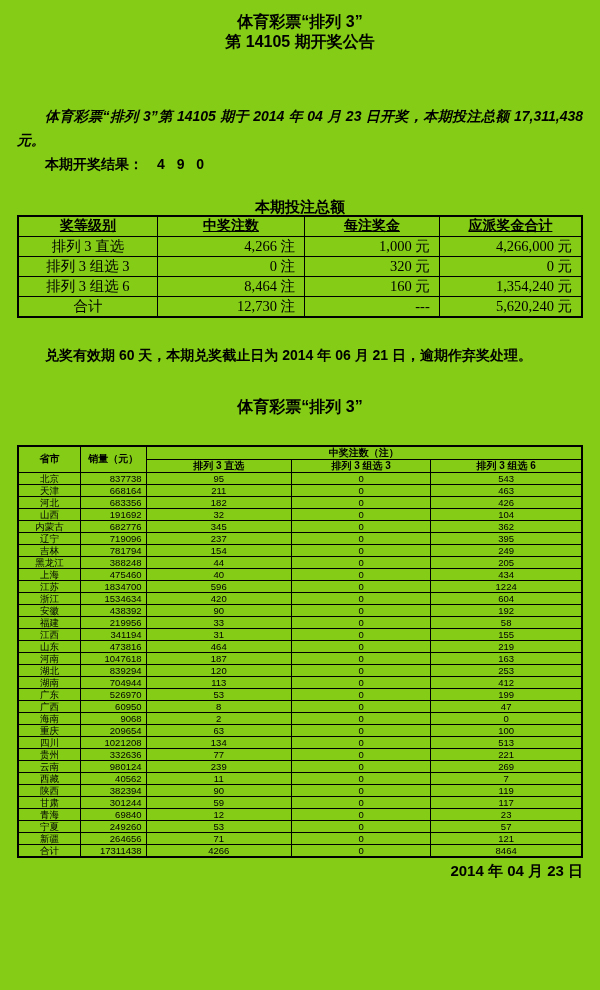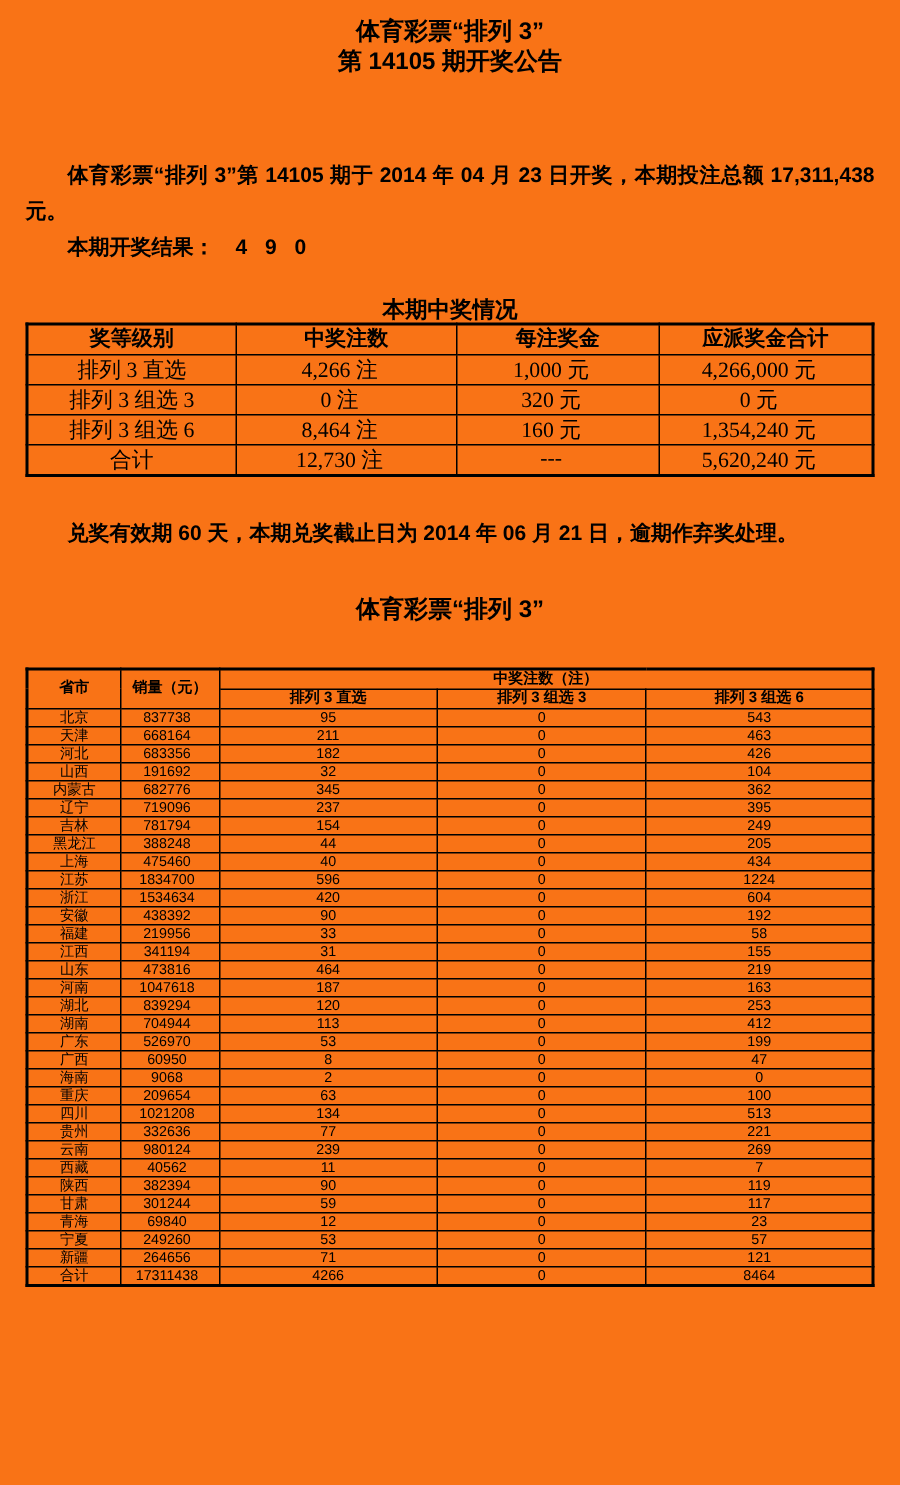--- a/index.html
+++ b/index.html
@@ -1,61 +1,61 @@
 <!DOCTYPE html>
 <html><head>
 <meta charset="utf-8">
 <style>
   * { margin:0; padding:0; box-sizing:border-box; }
   html,body { background:#888; }
   .page {
     width:600px; height:990px; margin:0 auto;
-    background:#f97316; color:#000;
+    background:#84cc16; color:#000;
     font-family:"Liberation Sans","DejaVu Sans",sans-serif;
     padding:12px 17px 0 17px;
     position:relative;
   }
   .doc-title { text-align:center; font-size:16px; font-weight:bold; line-height:20px; }
   .para { font-size:14px; font-weight:bold; line-height:24px; text-indent:2em; text-align:justify; }
-  .para1 { margin-top:52px; }
+  .para1 { margin-top:52px;font-style:italic; }
   .result-line { line-height:24px; }
   .result-numbers { margin-left:14px; letter-spacing:4px; }
   .table1-caption { margin-top:22px; text-align:center; font-size:15px; font-weight:bold; line-height:17px; }
   table { border-collapse:collapse; width:100%; table-layout:fixed; }
   .t1 { border:2px solid #000; }
   .t1 th, .t1 td { border:1px solid #000; height:20px; overflow:hidden; white-space:nowrap; }
-  .t1 th { font-size:14px; font-weight:bold; text-align:center; }
+  .t1 th { font-size:14px; font-weight:bold; text-align:center;text-decoration:underline; }
   .t1 td { font-family:"Liberation Serif","DejaVu Serif",serif; font-size:14.5px; }
   .para2 { margin-top:26px; line-height:22px; }
   .title2 { margin-top:30px; line-height:21px; }
   .t2 { margin-top:28px; border:2px solid #000; }
   .t2 th, .t2 td { border:1px solid #000; overflow:hidden; white-space:nowrap; }
   .t2 th { font-size:10px; font-weight:bold; text-align:center; height:13px; line-height:12px; }
   .t2 td { font-size:9.5px; height:12px; line-height:11px; }
   td.c { text-align:center; }
-  td.r { text-align:center; }
+  td.r { text-align:right; }
   .t1 td.r { padding-right:9px; }
   .t2 td.r { padding-right:4px; }
   .date-line { margin-top:5px; text-align:right; font-size:15px; font-weight:bold; line-height:16px; }
 </style>
 </head>
 <body>
 
 <div class="page">
 
   <div class="doc-title">
     <div>体育彩票“排列 3”</div>
     <div>第 14105 期开奖公告</div>
   </div>
 
   <p class="para para1">体育彩票“排列 3”第 14105 期于 2014 年 04 月 23 日开奖，本期投注总额 17,311,438 元。</p>
 
   <p class="para result-line"><span>本期开奖结果：</span><span class="result-numbers">4 9 0</span></p>
 
-  <div class="table1-caption">本期中奖情况</div>
+  <div class="table1-caption">本期投注总额</div>
 
   <table class="t1">
     <colgroup>
       <col style="width:24.7%">
         <col style="width:26.1%">
         <col style="width:23.9%">
         <col style="width:25.3%">
     </colgroup>
     <thead>
       <tr>
@@ -340,14 +340,15 @@
         <tr>
           <td class="c">合计</td>
           <td class="r">17311438</td>
           <td class="c">4266</td>
           <td class="c">0</td>
           <td class="c">8464</td>
         </tr>
       </tbody>
   </table>
 
+  <div class="date-line">2014 年 04 月 23 日</div>
 
 </div>
 
 </body></html>

